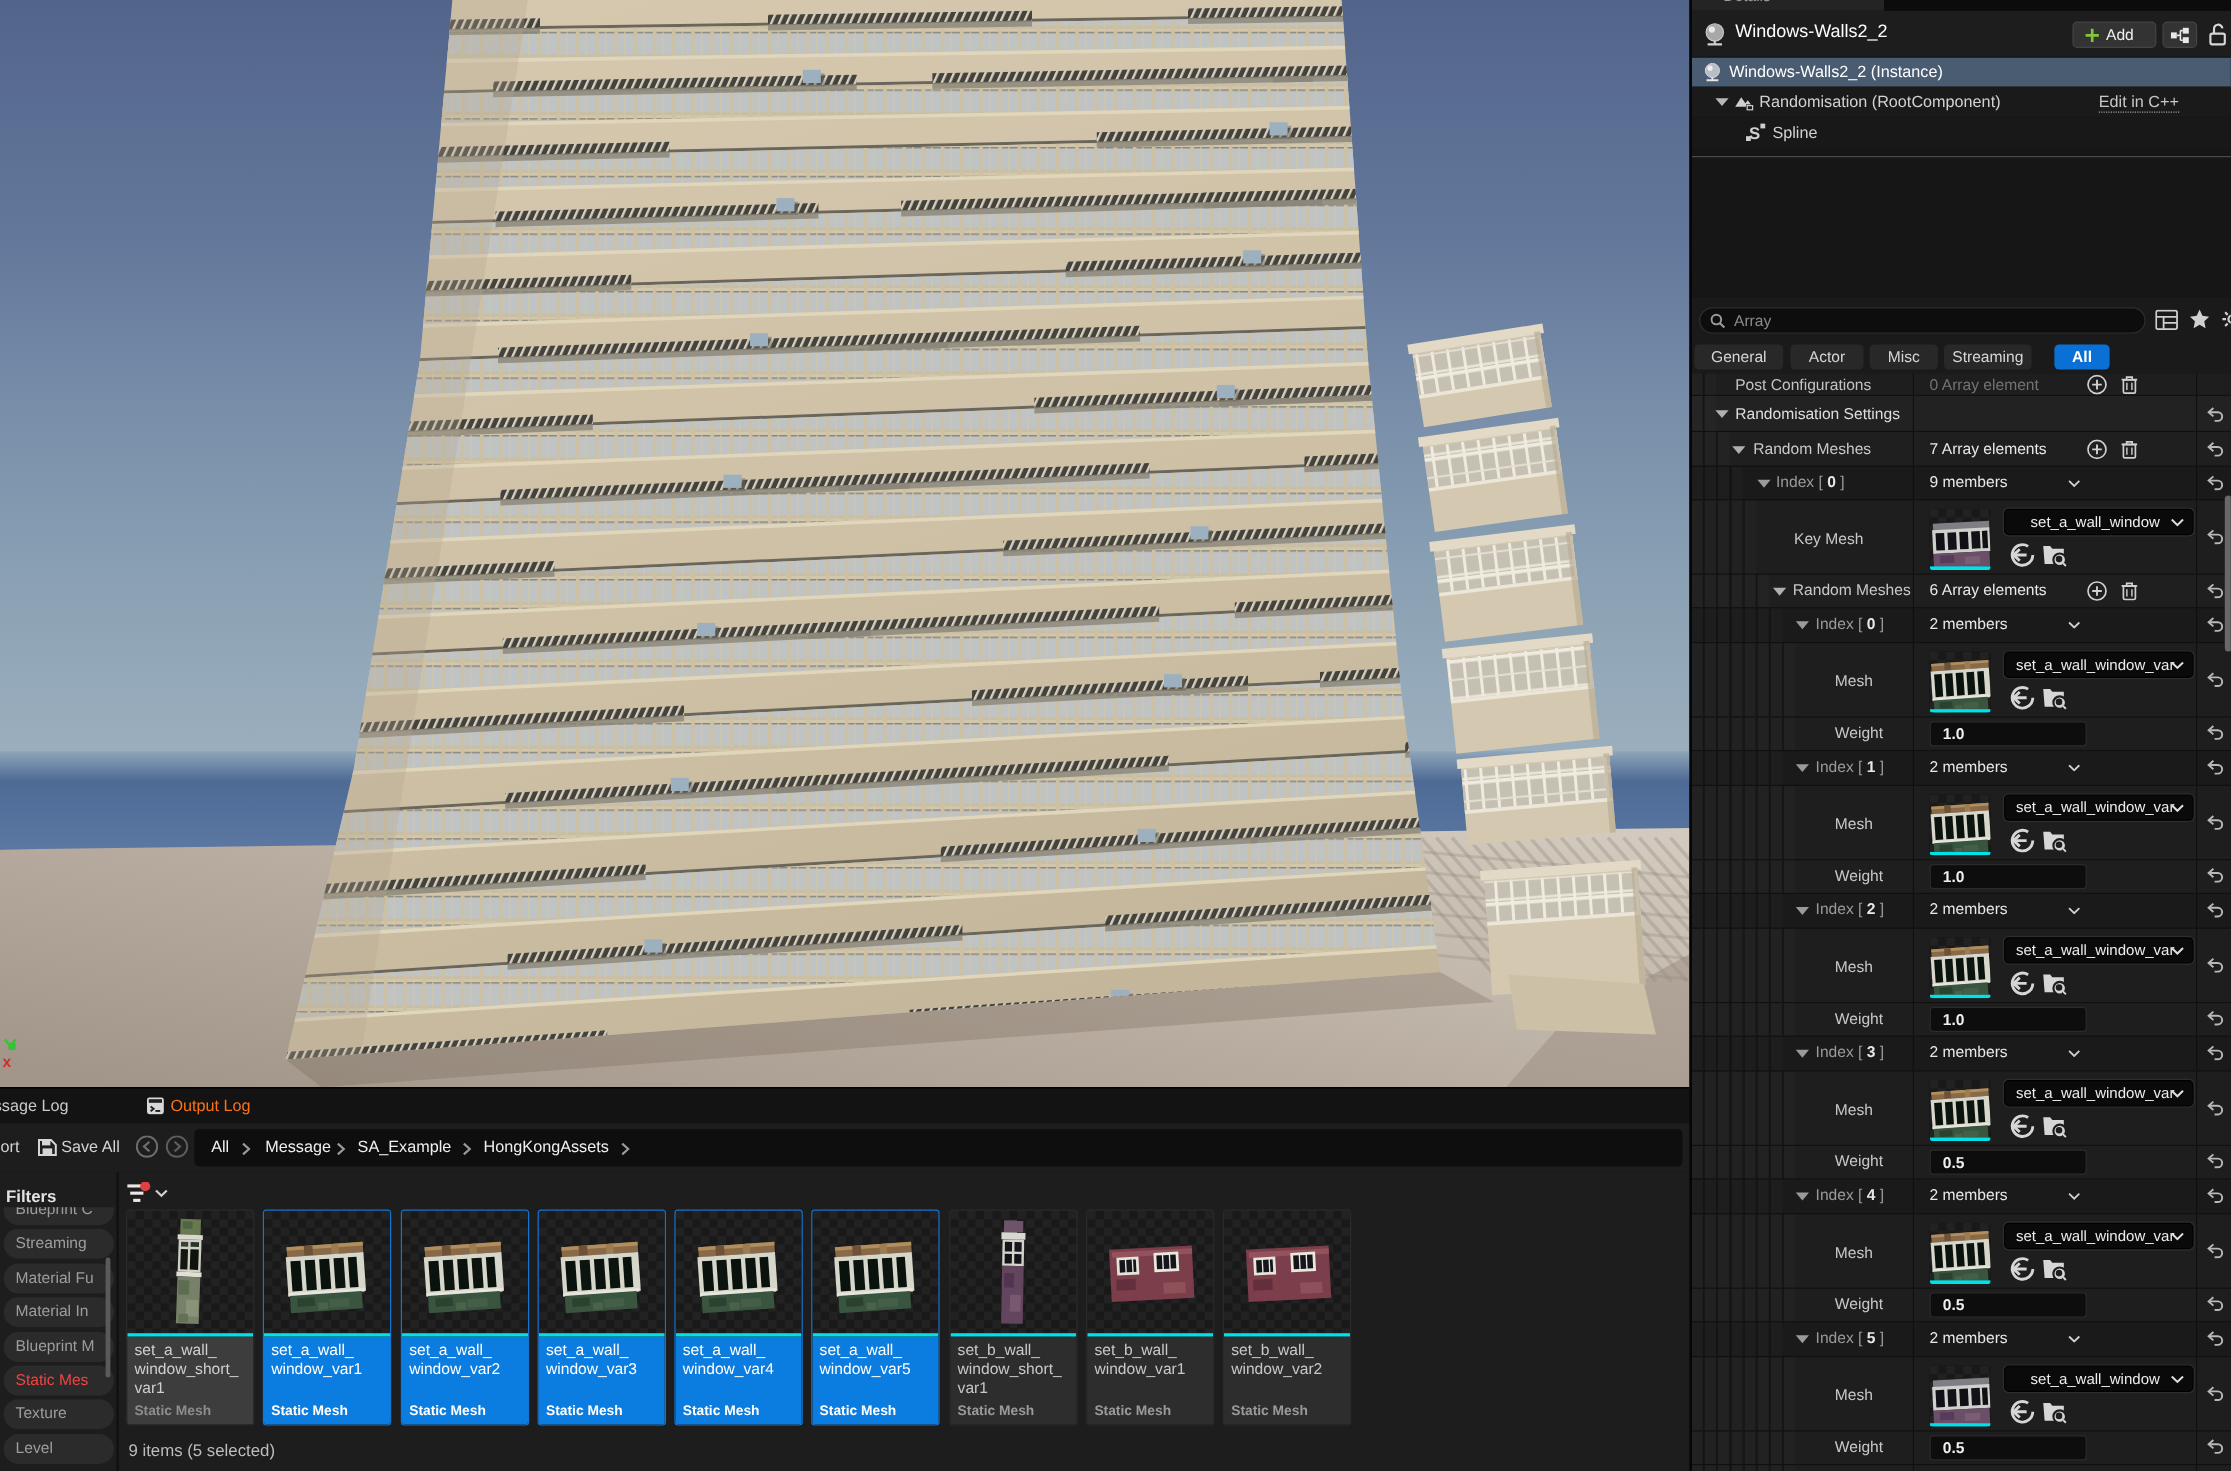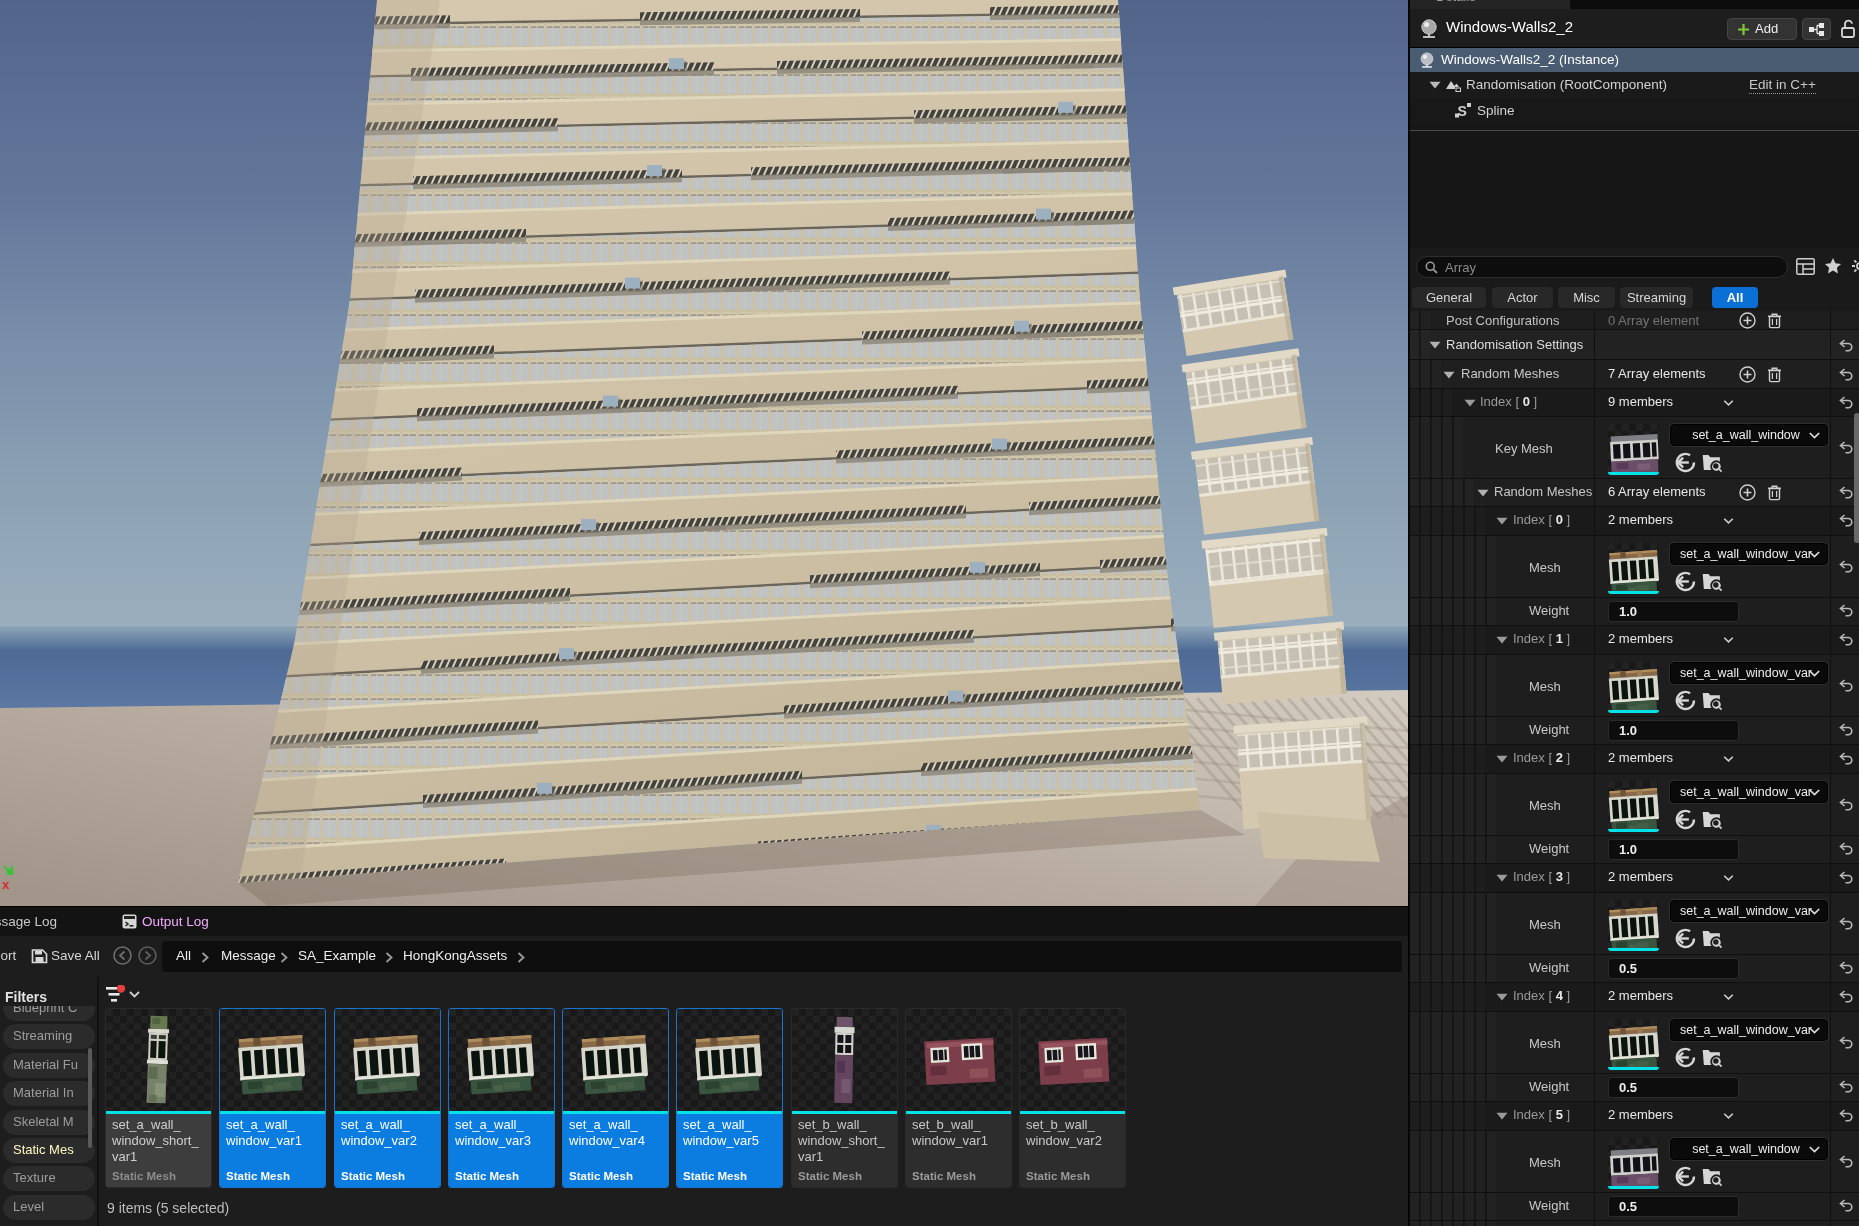--- a/index.html
+++ b/index.html
@@ -413,21 +413,21 @@
     </svg>
   </div>
 <div class="abs" style="left:0;top:906px;width:1408px;height:30px;background:#131313;border-top:1px solid #000">
     <div class="abs" style="left:-24px;top:7px;color:#c9c9c9;font-size:13.5px">Message Log</div>
     <svg class="abs" style="left:122px;top:7px" width="15" height="15" viewBox="0 0 15 15">
       <rect x="0.5" y="0.5" width="14" height="14" rx="2" fill="#d8d8d8"></rect>
       <rect x="2" y="2" width="11" height="3" fill="#222"></rect>
       <path d="M3.5 8 L6 10 L3.5 12" fill="none" stroke="#222" stroke-width="1.6"></path>
       <rect x="7.5" y="11" width="4" height="1.6" fill="#222"></rect>
     </svg>
-    <div class="abs" style="left:142px;top:7px;color:#f0abfc;font-size:13.5px">Output Log</div>
+    <div class="abs" style="left:142px;top:7px;color:#f97316;font-size:13.5px">Output Log</div>
   </div>
 <div class="abs" style="left:0;top:936px;width:1408px;height:41px;background:#1d1d1d">
     <div class="abs" style="left:-22px;top:12px;color:#d4d4d4;font-size:13.5px">Import</div>
     <svg class="abs" style="left:31px;top:11px" width="17" height="17" viewBox="0 0 17 17">
       <path d="M1.5 3 h10 l4 4 v8.5 h-14 Z" fill="none" stroke="#d6d6d6" stroke-width="1.7"></path>
       <rect x="4" y="3.5" width="7" height="4" fill="#d6d6d6"></rect>
       <rect x="4.5" y="10" width="8" height="5" fill="#d6d6d6"></rect>
     </svg>
     <div class="abs" style="left:51px;top:12px;color:#d4d4d4;font-size:13.5px">Save All</div>
     <svg class="abs" style="left:113px;top:10px" width="19" height="19" viewBox="0 0 19 19">
@@ -456,22 +456,22 @@
         <path d="M1.5 1 L6.5 5.5 L1.5 10" fill="none" stroke="#9a9a9a" stroke-width="1.8"></path>
       </svg>
     </div>
   </div>
 <div class="abs" style="left:0;top:977px;width:1408px;height:249px;background:#1d1d1d;overflow:hidden">
     <div class="abs" style="left:0;top:29px;width:97px;bottom:0;overflow:hidden">
       <div class="abs" style="left:3px;top:-10px;width:92px;height:25px;background:#2b2b2b;border-radius:13px;color:#9d9d9d;font-size:13px;padding:4px 0 0 10px;box-sizing:border-box;white-space:nowrap;overflow:hidden">Blueprint C</div>
       <div class="abs" style="left:3px;top:18.4px;width:92px;height:25px;background:#2b2b2b;border-radius:13px;color:#9d9d9d;font-size:13px;padding:4px 0 0 10px;box-sizing:border-box;white-space:nowrap;overflow:hidden">Streaming</div>
       <div class="abs" style="left:3px;top:46.8px;width:92px;height:25px;background:#2b2b2b;border-radius:13px;color:#9d9d9d;font-size:13px;padding:4px 0 0 10px;box-sizing:border-box;white-space:nowrap;overflow:hidden">Material Fu</div>
       <div class="abs" style="left:3px;top:75.19999999999999px;width:92px;height:25px;background:#2b2b2b;border-radius:13px;color:#9d9d9d;font-size:13px;padding:4px 0 0 10px;box-sizing:border-box;white-space:nowrap;overflow:hidden">Material In</div>
-      <div class="abs" style="left:3px;top:103.6px;width:92px;height:25px;background:#2b2b2b;border-radius:13px;color:#9d9d9d;font-size:13px;padding:4px 0 0 10px;box-sizing:border-box;white-space:nowrap;overflow:hidden">Skeletal M</div>
-      <div class="abs" style="left:3px;top:132.0px;width:92px;height:25px;background:#2b2b2b;border-radius:13px;color:#fef9c3;font-size:13px;padding:4px 0 0 10px;box-sizing:border-box;white-space:nowrap;overflow:hidden">Static Mes</div>
+      <div class="abs" style="left:3px;top:103.6px;width:92px;height:25px;background:#2b2b2b;border-radius:13px;color:#9d9d9d;font-size:13px;padding:4px 0 0 10px;box-sizing:border-box;white-space:nowrap;overflow:hidden">Blueprint M</div>
+      <div class="abs" style="left:3px;top:132.0px;width:92px;height:25px;background:#2b2b2b;border-radius:13px;color:#ef4444;font-size:13px;padding:4px 0 0 10px;box-sizing:border-box;white-space:nowrap;overflow:hidden">Static Mes</div>
       <div class="abs" style="left:3px;top:160.4px;width:92px;height:25px;background:#2b2b2b;border-radius:13px;color:#9d9d9d;font-size:13px;padding:4px 0 0 10px;box-sizing:border-box;white-space:nowrap;overflow:hidden">Texture</div>
       <div class="abs" style="left:3px;top:188.8px;width:92px;height:25px;background:#2b2b2b;border-radius:13px;color:#9d9d9d;font-size:13px;padding:4px 0 0 10px;box-sizing:border-box;white-space:nowrap;overflow:hidden">Level</div>
     </div>
     <div class="abs" style="left:88px;top:71px;width:4px;height:100px;background:#5a5a5a;border-radius:2px"></div>
     <div class="abs" style="left:5px;top:12px;font-weight:bold;color:#e2e2e2;font-size:14px">Filters</div>
     <div class="abs" style="left:97px;top:0;width:2px;bottom:0;background:#111"></div>
     <svg class="abs" style="left:106px;top:8px" width="34" height="20" viewBox="0 0 34 20">
 <rect x="0" y="2" width="16" height="2.6" fill="#e8e8e8"></rect>
 <rect x="2.5" y="8" width="11" height="2.6" fill="#e8e8e8"></rect>
 <rect x="5" y="14" width="6" height="2.6" fill="#e8e8e8"></rect>

